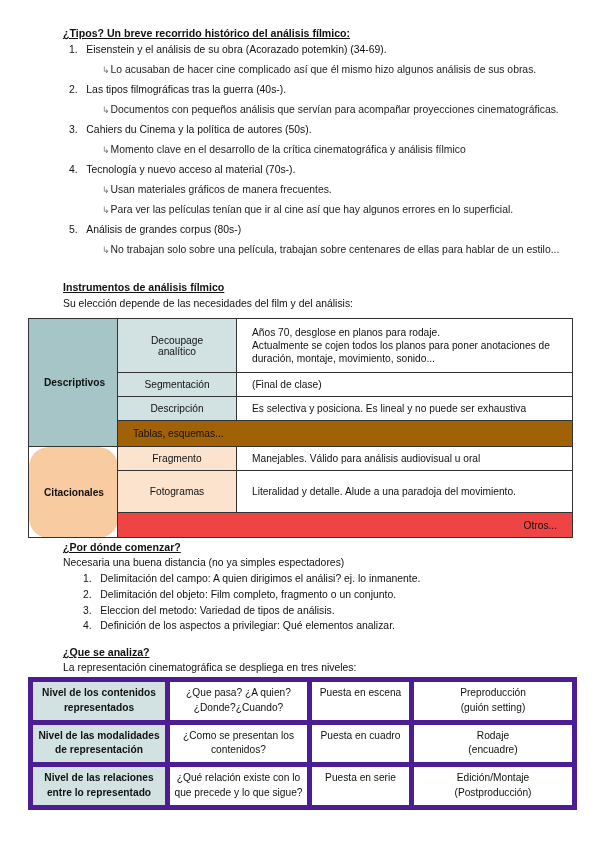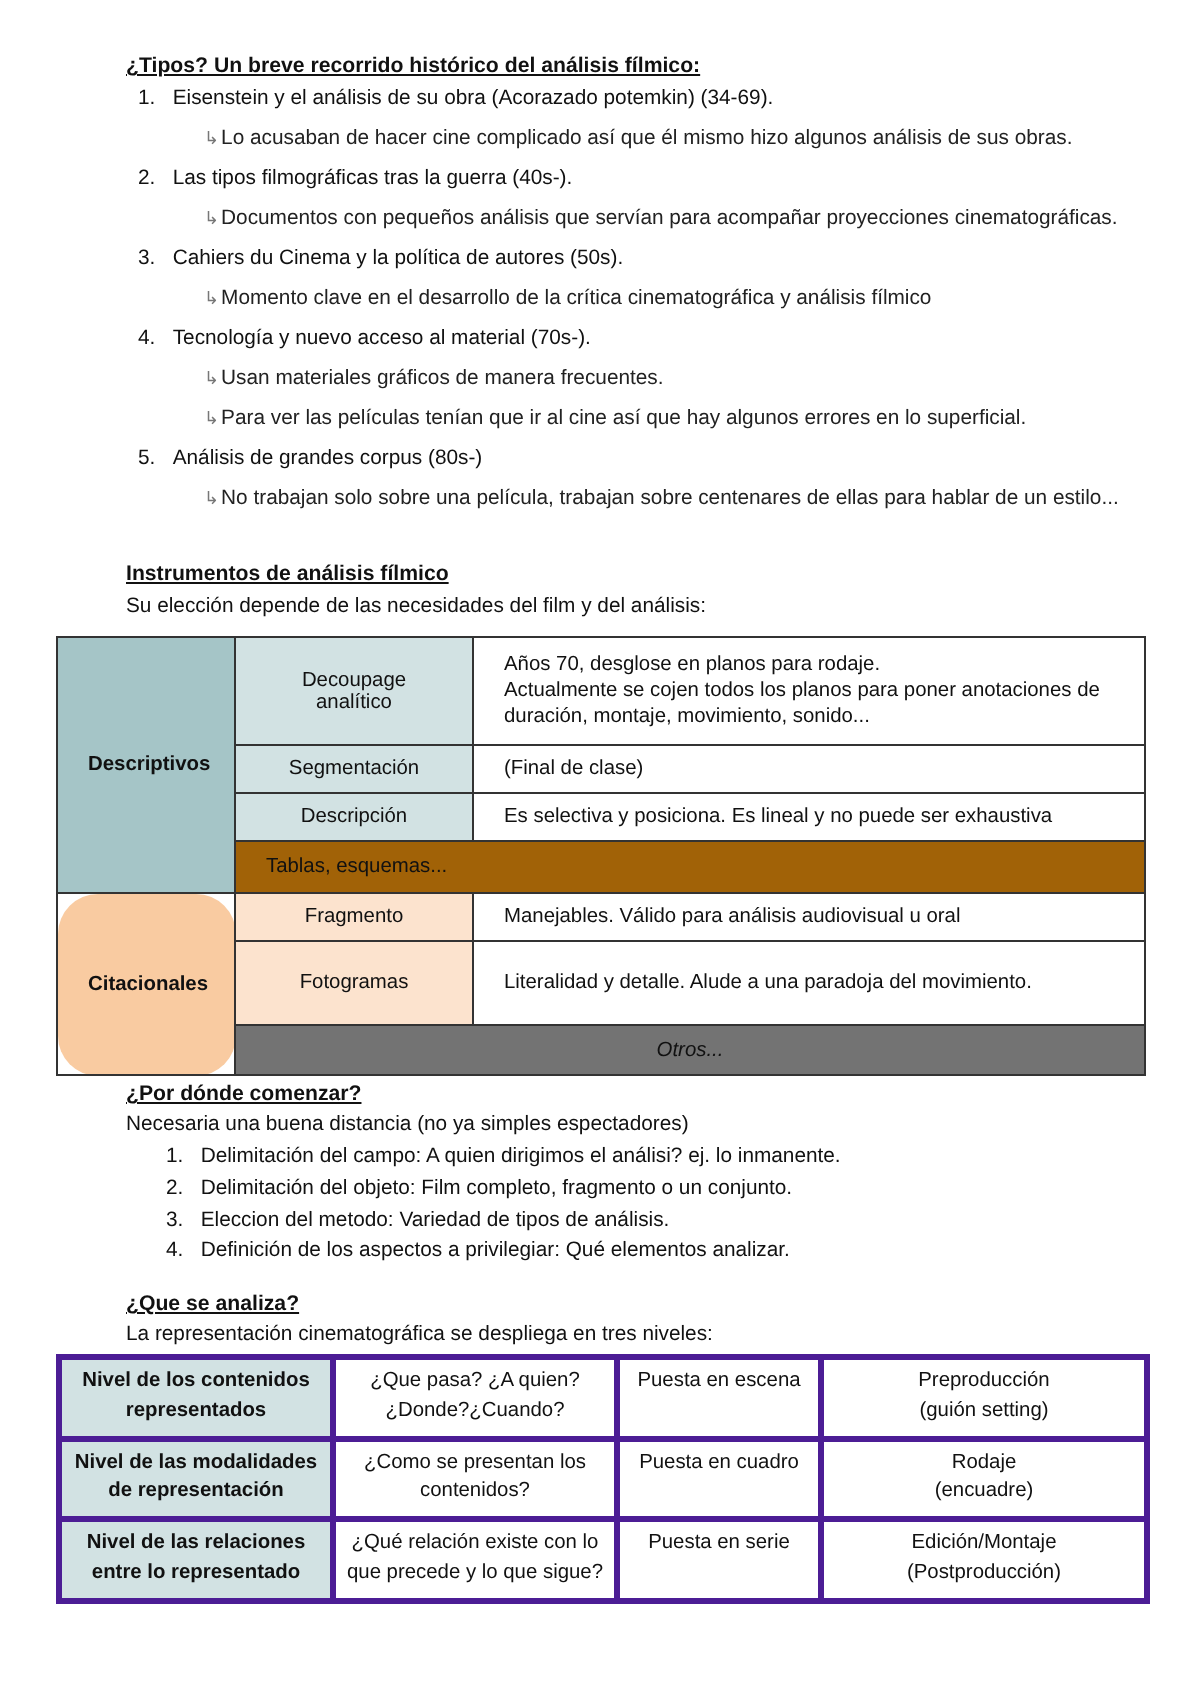--- a/index.html
+++ b/index.html
@@ -16,25 +16,25 @@
     position: absolute; border-collapse: collapse; table-layout: fixed;
     font-size: 10.2px;
   }
   table.t1 { left: 28px; top: 318px; width: 544px; border: 1.5px solid #333; }
   table.t1 td { border: 1px solid #333; padding: 2px 15px; vertical-align: middle; }
   .cat-desc { background: #a5c5c7; font-weight: bold; text-align: center; }
   .sub-desc { background: #d2e2e3; text-align: center; }
   .cat-cit { background: #f9cba1; font-weight: bold; text-align: center; border-radius: 20px; }
   .sub-cit { background: #fce3ce; text-align: center; }
   .span-desc { background: #a16207; text-align: left; }
-  .span-cit { background: #737373; text-align: center; font-style: italic; }
+  .span-cit { background: #ef4444; text-align: right; }
   .white { background: #ffffff; text-align: left; }
 
   table.t2 { left: 28px; top: 677px; width: 544px; border: 1.5px solid #333; }
-  table.t2 td { border: 3px solid #4c1d95; padding: 4px 4px; text-align: center; vertical-align: top; line-height: 1.45; }
+  table.t2 td { border: 5px solid #4c1d95; padding: 4px 4px; text-align: center; vertical-align: top; line-height: 1.45; }
   .lvl { background: #d2e2e3; font-weight: bold; }
 </style>
 </head>
 <body>
 
 <div class="abs heading" style="left:28px; top:27px;">¿Tipos? Un breve recorrido histórico del análisis fílmico:</div>
 
 <div class="abs" style="left:34px; top:44px;text-align:right;"><span>1.</span>&nbsp;&nbsp;&nbsp;<span>Eisenstein y el análisis de su obra (Acorazado potemkin) (34-69).</span></div>
 <div class="abs arrow-item" style="left:67px; top:64px;"><span class="arrow">↳</span><span>Lo acusaban de hacer cine complicado así que él mismo hizo algunos análisis de sus obras.</span></div>
 

